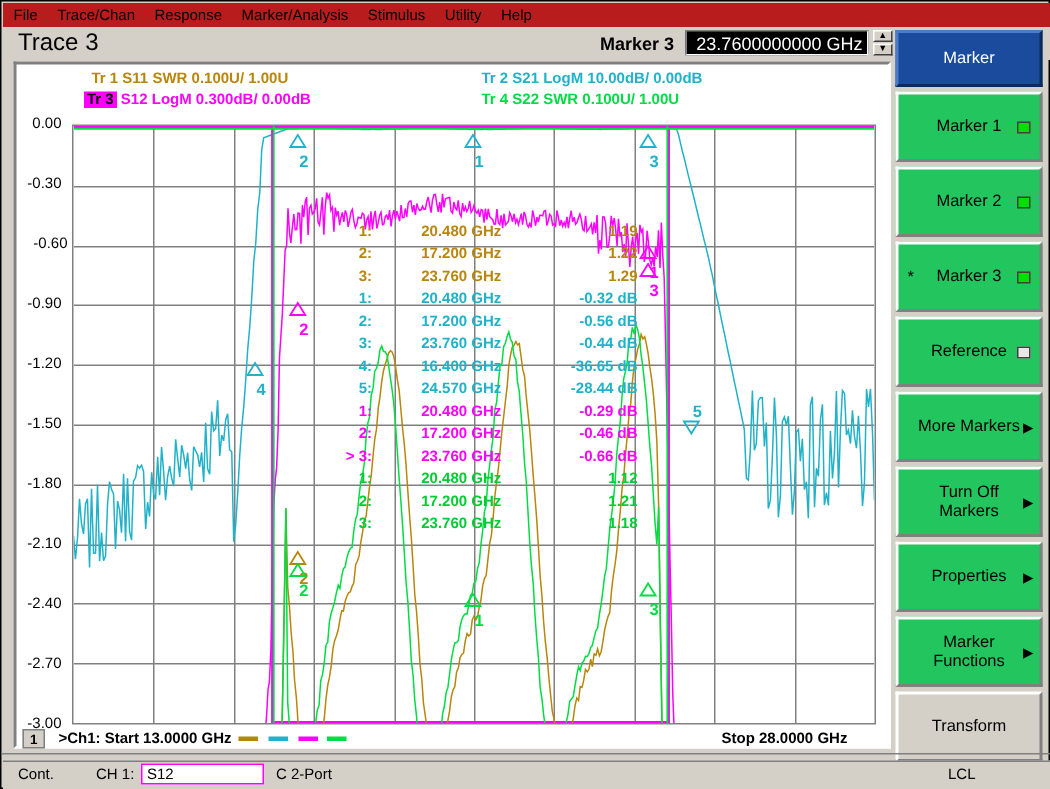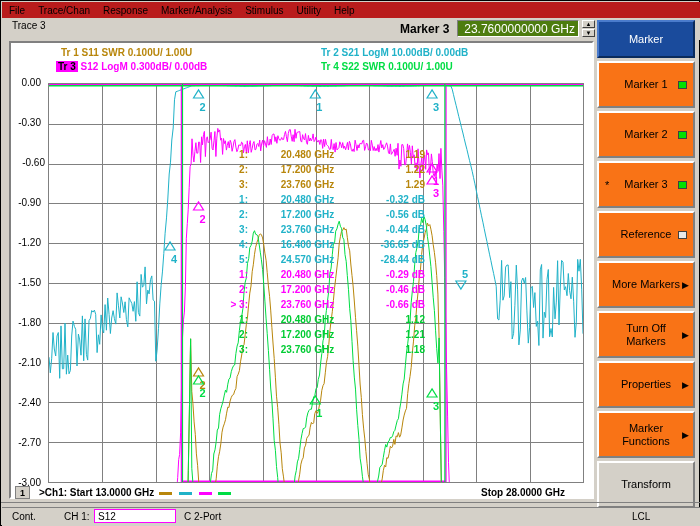--- a/index.html
+++ b/index.html
@@ -10,23 +10,23 @@
     -webkit-font-smoothing:none;
   }
   #app{position:relative;width:700px;height:526px;background:#d4d0c8;box-sizing:border-box;border:1px solid #000;}
 
   
   .menubar{position:absolute;left:1px;top:1px;width:698px;height:16px;background:#b91c1c;display:flex;align-items:center;padding-left:6px;box-sizing:border-box;}
   .menubar .mi{font-size:10px;color:#000;margin-right:11px;white-space:nowrap;cursor:default;padding:0 1px;}
 
   
   .titlerow{position:absolute;left:1px;top:17px;width:698px;height:22px;background:#d4d0c8;}
-  .trace-title{position:absolute;left:10px;top:2px;font-size:10px;color:#000;font-weight:normal;}
+  .trace-title{position:absolute;left:10px;top:2px;font-size:16px;color:#000;font-weight:normal;}
   .mk-label{position:absolute;left:398px;top:4px;font-size:12px;font-weight:bold;color:#000;}
-  .mk-entry{position:absolute;left:455px;top:2px;width:122px;height:17px;background:#4d7c0f;color:#fff;font-size:12px;
+  .mk-entry{position:absolute;left:455px;top:2px;width:122px;height:17px;background:#000000;color:#fff;font-size:12px;
             display:flex;align-items:center;justify-content:flex-end;padding-right:3px;box-sizing:border-box;
             border:1px solid #808080;border-right-color:#fff;border-bottom-color:#fff;}
   .spin{position:absolute;left:580px;top:2px;width:13px;height:17px;}
   .spin div{width:13px;height:8px;background:#d4d0c8;border:1px solid #fff;border-right-color:#404040;border-bottom-color:#404040;
             box-sizing:border-box;display:flex;align-items:center;justify-content:center;}
   .spin div:last-child{margin-top:1px;}
   .spin span{font-size:6px;line-height:6px;color:#000;}
 
   
   .graphpanel{position:absolute;left:8px;top:40px;width:585px;height:458px;background:#fff;
@@ -58,21 +58,21 @@
   
   .stimrow{position:absolute;left:10px;top:486px;width:570px;height:14px;font-size:10px;font-weight:bold;color:#000;}
   .stim-idx{position:absolute;left:4px;top:-1px;width:15px;height:13px;background:#d4d0c8;border:1px solid #808080;
             font-size:9px;display:flex;align-items:center;justify-content:center;box-sizing:border-box;}
   .stim-start{position:absolute;left:28px;top:0px;white-space:nowrap;}
   .stim-stop{position:absolute;left:470px;top:0px;white-space:nowrap;}
   .dash{display:inline-block;width:13px;height:3px;vertical-align:middle;margin:0 2px;}
 
   
   .skpanel{position:absolute;left:596px;top:19px;width:100px;height:482px;background:#d4d0c8;}
-  .sk{position:relative;width:98px;height:47px;margin-bottom:3px;background:#f97316;
+  .sk{position:relative;width:98px;height:47px;margin-bottom:3px;background:#22c55e;
       border:2px solid;border-color:#fff #808080 #808080 #fff;box-sizing:border-box;
       display:flex;align-items:center;justify-content:center;font-size:11px;color:#000;text-align:center;}
   .sk.head{background:#1a4b9c;color:#fff;font-size:11px;height:38px;border-color:#4a7bcc #0a2b5c #0a2b5c #4a7bcc;}
   .sk .arrow{position:absolute;right:4px;top:50%;transform:translateY(-50%);font-size:9px;}
   .sk .chk{position:absolute;right:6px;top:50%;transform:translateY(-50%);width:9px;height:8px;
            border:1px solid #404040;box-sizing:border-box;}
   .sk .chk.on{background:#00e000;}
   .sk .chk.off{background:#e8e8e8;}
   .sk .star{position:absolute;left:6px;top:50%;transform:translateY(-50%);font-size:11px;}
   .sk .lbl{line-height:13px;padding:0 12px;}

